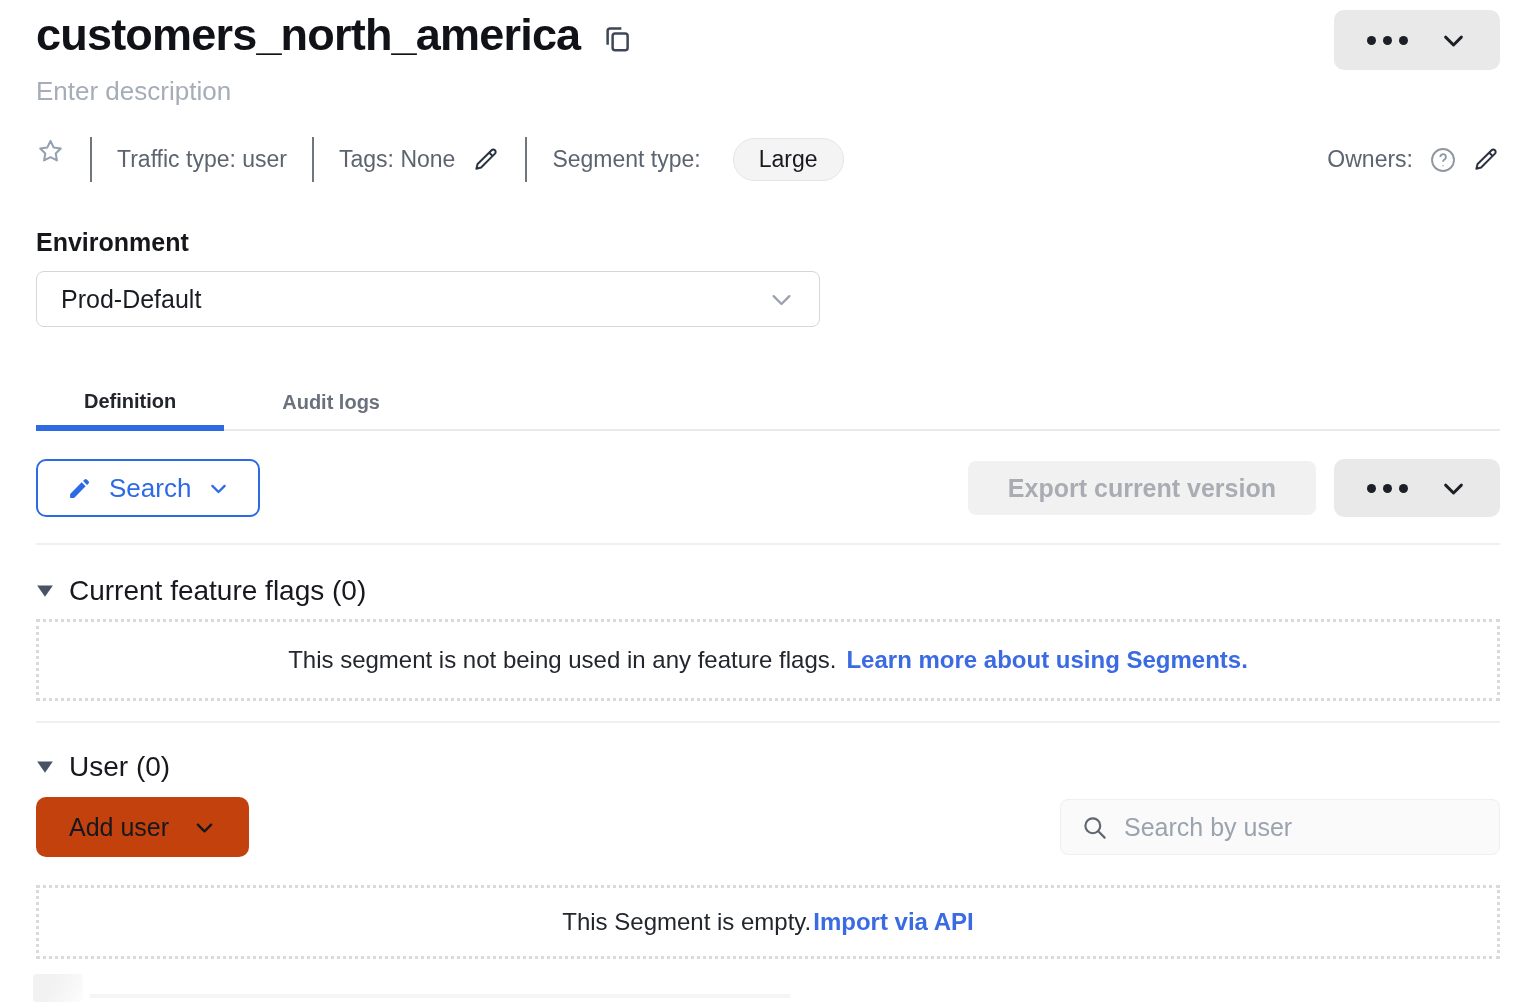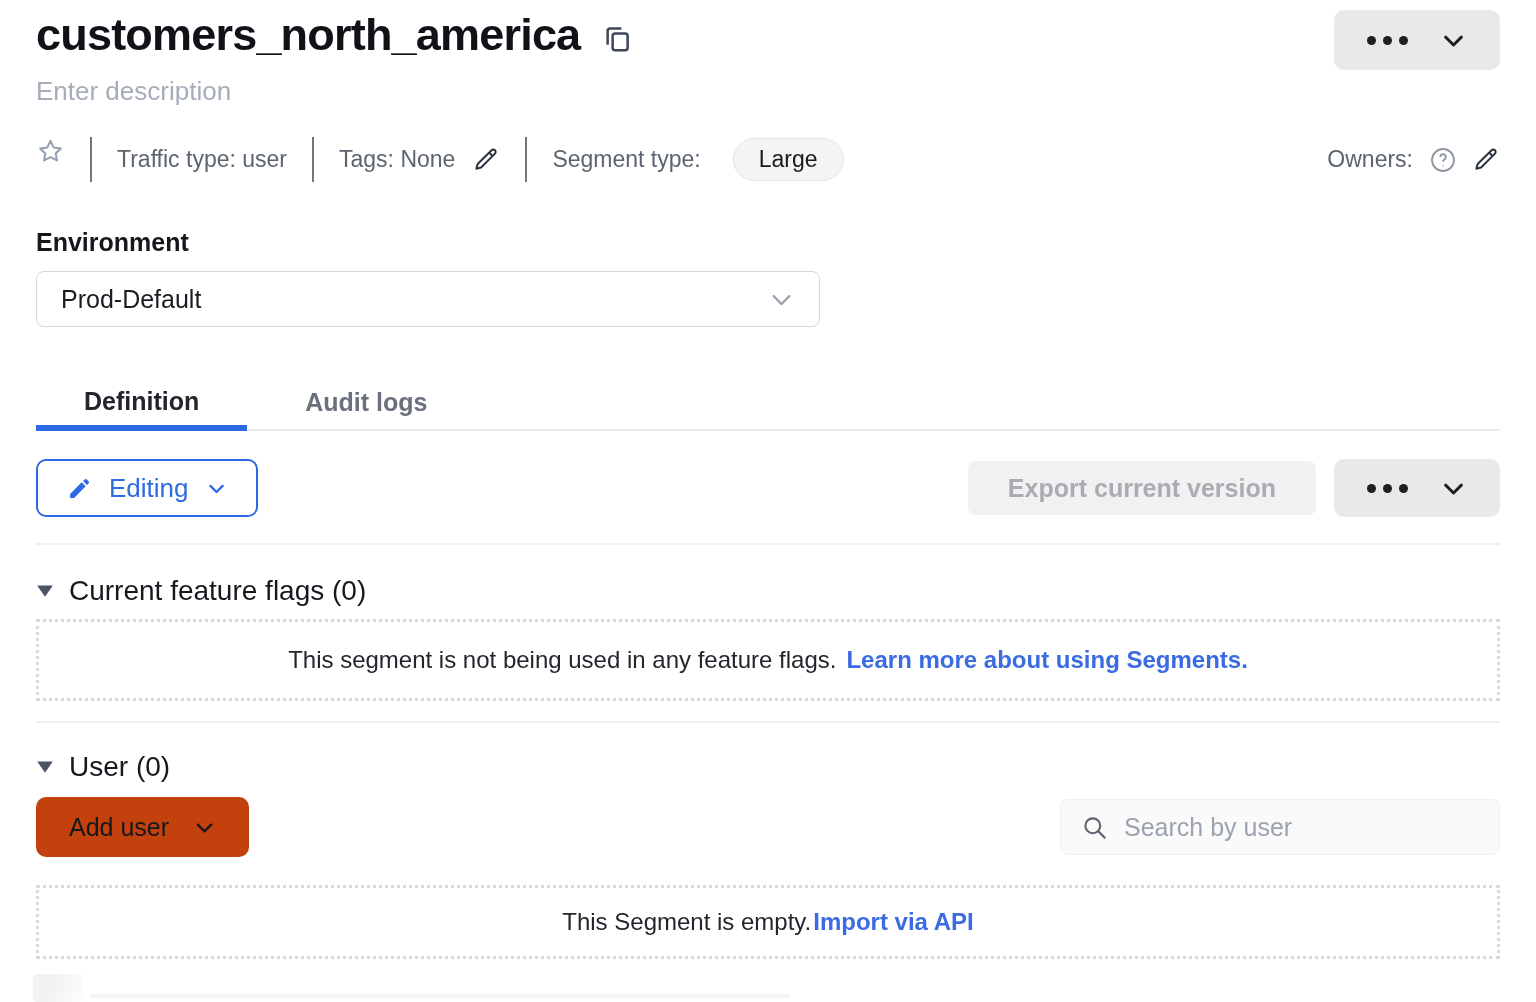--- a/index.html
+++ b/index.html
@@ -44,21 +44,21 @@
 
   
   .env-label { margin-top: 46px; font-size: 25px; font-weight: 700; color: #15171c; }
   .env-select { margin-top: 14px; width: 784px; height: 56px; border: 1px solid #d3d6db; border-radius: 8px;
     display: flex; align-items: center; justify-content: space-between; padding: 0 24px;
     font-size: 25px; color: #191c22; cursor: pointer; background: #fff; }
   .chev-gray { width: 27px; height: 27px; color: #9aa1ad; }
 
   
   .tabs { margin-top: 46px; display: flex; border-bottom: 2px solid #e8eaee; }
-  .tab { height: 58px; padding: 0 48px; display: flex; align-items: center; font-size: 25px;
+  .tab { height: 58px; padding: 0 48px; display: flex; align-items: center; font-size: 20px;
     color: #6a717c; font-weight: 600; cursor: pointer; margin-bottom: -2px; }
   .tab + .tab { margin-left: 10px; }
   .tab.active { color: #22252c; font-weight: 700; border-bottom: 6px solid #2d6ae4; padding-top: 4px; }
 
   
   .toolbar { margin-top: 28px; display: flex; align-items: center; }
   .editing-btn { display: flex; align-items: center; gap: 17px; height: 58px; padding: 0 29px;
     border: 2px solid #2d6ae4; border-radius: 10px; color: #2d6ae4; font-size: 26px; font-weight: 500;
     background: #fff; cursor: pointer; }
   .pencil-filled { width: 25px; height: 25px; }
@@ -171,21 +171,21 @@
   <div class="tabs">
     <div class="tab active">Definition</div>
     <div class="tab">Audit logs</div>
   </div>
 
   <div class="toolbar">
     <button class="editing-btn">
       <svg class="pencil-filled" viewBox="0 0 24 24" fill="currentColor">
         <path d="M3 17.2V21h3.8L17.9 9.9l-3.8-3.8L3 17.2zM20.7 7.1a1.5 1.5 0 0 0 0-2.1l-1.7-1.7a1.5 1.5 0 0 0-2.1 0l-1.5 1.5 3.8 3.8 1.5-1.5z"></path>
       </svg>
-      <span>Editing</span>
+      <span>Search</span>
       <svg class="chev-blue" viewBox="0 0 24 24" fill="none" stroke="currentColor" stroke-width="2.6" stroke-linecap="round" stroke-linejoin="round">
           <path d="M5 9l7 7 7-7"></path>
         </svg>
     </button>
     <div class="toolbar-right">
       <button class="export-btn">Export current version</button>
       <button class="more-btn small">
         <span class="dots">
             <span class="dot"></span>
             <span class="dot"></span>

